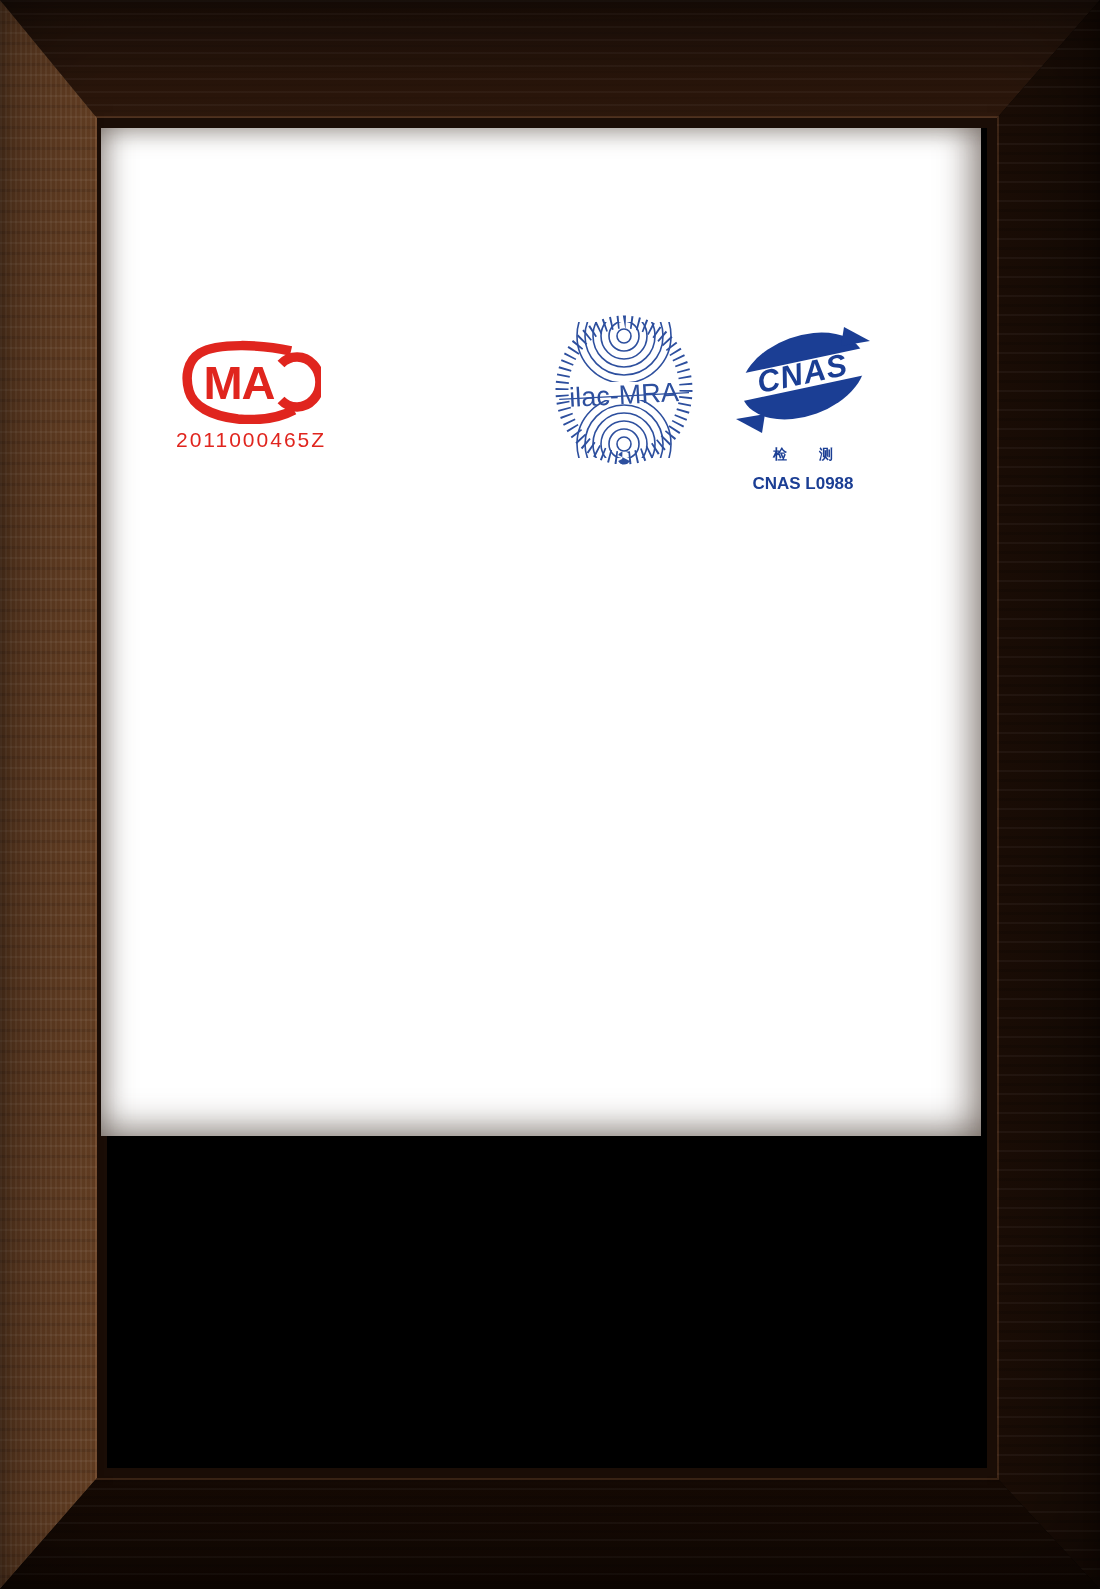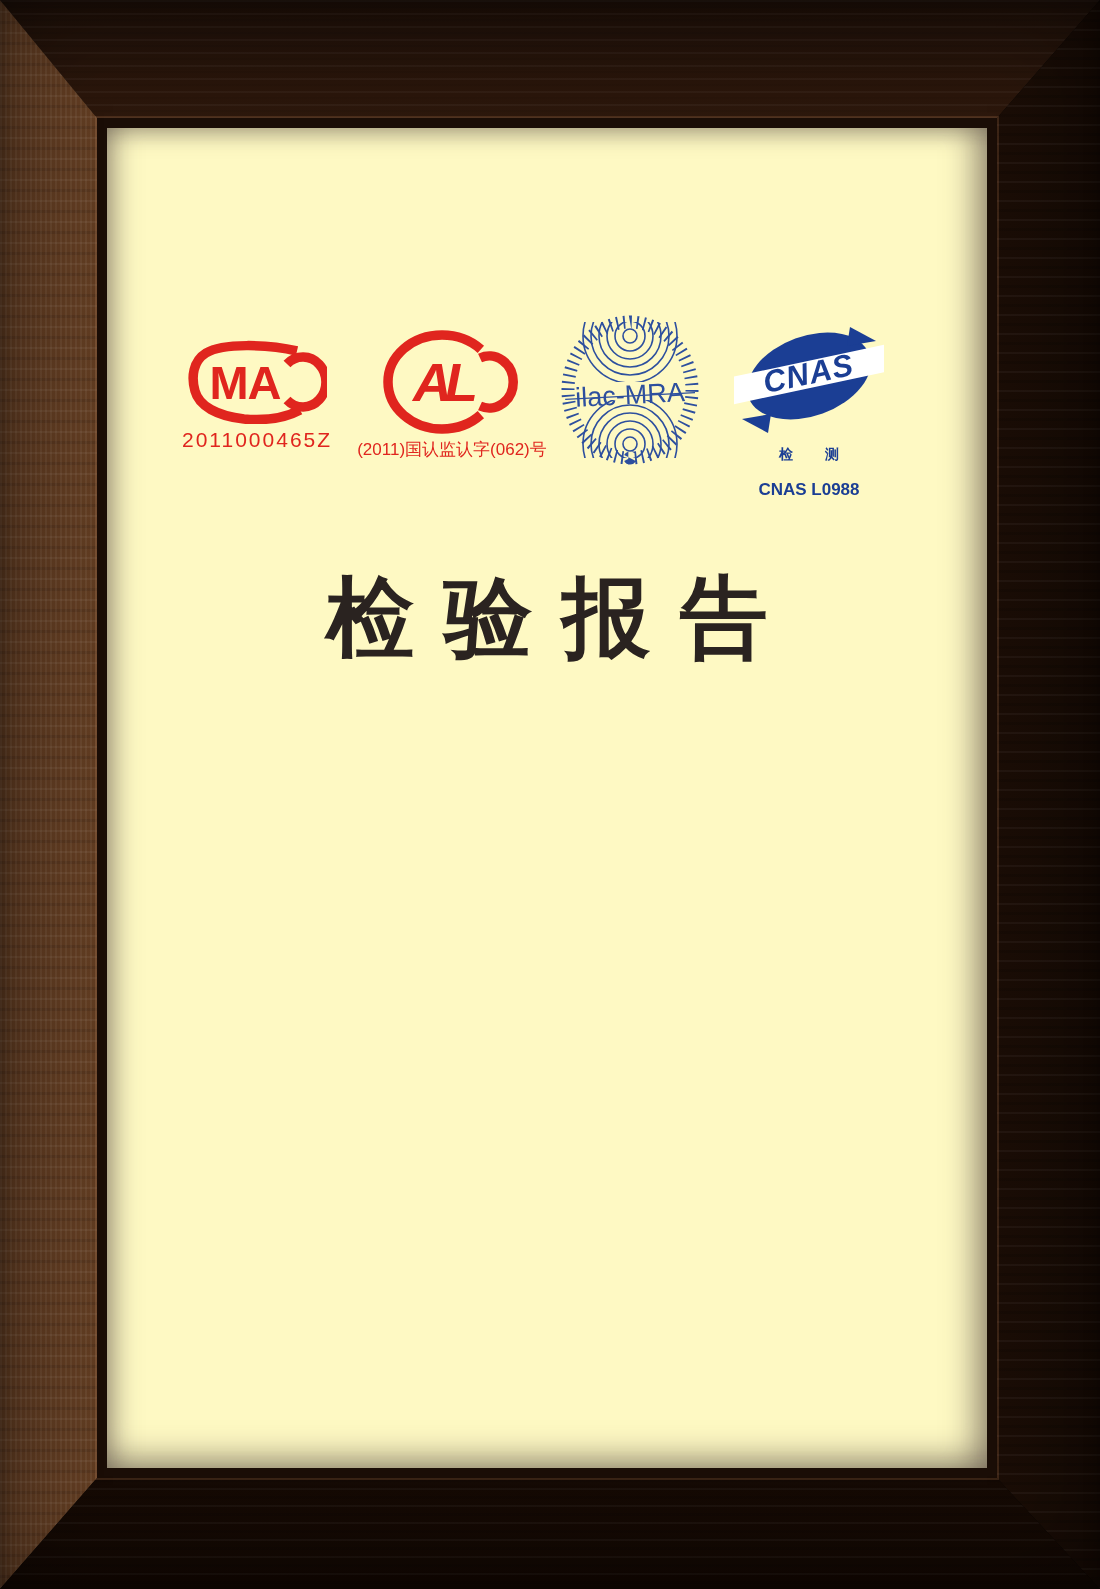--- a/index.html
+++ b/index.html
@@ -30,38 +30,38 @@
     clip-path:polygon(0 1589px,97px 1478px,997px 1478px,1100px 1589px);
     background:
       repeating-linear-gradient(180deg, rgba(0,0,0,0.09) 0 3px, rgba(0,0,0,0) 3px 9px, rgba(255,255,255,0.035) 9px 11px, rgba(0,0,0,0) 11px 17px),
       linear-gradient(0deg,#120803 0%,#1f1007 30%,#2c1a0b 60%,#3f2713 85%,#5a3a1f 97%,#6b4626 100%);
   }
   .frame-lip{position:absolute;left:97px;top:118px;width:900px;height:1360px;box-sizing:border-box;
     border:10px solid #1a0d06;box-shadow:0 0 0 2px rgba(150,102,64,0.28);}
   .vignette{position:absolute;inset:0;pointer-events:none;
     box-shadow:inset 0 0 95px rgba(0,0,0,0.42), inset 0 0 16px rgba(0,0,0,0.28);}
   
-  .paper{position:absolute;left:107px;top:128px;width:880px;height:1340px;background:#fef9c3;
+  .paper{position:absolute;left:101px;top:128px;width:880px;height:1008px;background:#ffffff;
     box-shadow:
       inset 22px 0 26px -14px rgba(92,80,72,0.50),
       inset -28px 0 30px -14px rgba(92,80,72,0.55),
       inset 0 18px 22px -12px rgba(92,80,72,0.42),
       inset 0 -26px 30px -14px rgba(92,80,72,0.52);}
   
   .mark{position:absolute;text-align:center;}
   .mark svg{display:block;margin:0 auto;}
   .mark-cma{left:75px;top:212px;width:150px;}
   .cma-number{margin-top:4px;font-size:21px;letter-spacing:2px;color:#e0251e;font-weight:500;white-space:nowrap;}
   .mark-cal{left:270px;top:202px;width:150px;}
   .cal-caption{position:absolute;top:108px;left:50%;transform:translateX(-50%);
     font-size:17px;color:#e0251e;white-space:nowrap;font-weight:500;}
   .mark-ilac{left:448px;top:184px;width:150px;}
   .mark-cnas{left:622px;top:196px;width:160px;}
   .cnas-cn{margin-top:10px;font-size:14px;font-weight:bold;color:#1b3e94;letter-spacing:14px;padding-left:14px;white-space:nowrap;}
-  .cnas-code{margin-top:16px;font-size:17px;font-weight:bold;color:#1b3e94;white-space:nowrap;}
+  .cnas-code{margin-top:10px;font-size:17px;font-weight:bold;color:#1b3e94;white-space:nowrap;}
   
   .title{position:absolute;top:446px;left:0;width:100%;margin:0;text-align:center;
     font-size:88px;font-weight:bold;color:#2a2320;letter-spacing:0.34em;padding-left:0.34em;
     box-sizing:border-box;line-height:1;}
   .report-number{position:absolute;top:629px;left:0;width:100%;text-align:center;
     font-family:"Liberation Serif",serif;font-size:28px;color:#33291f;line-height:1;}
   .fields{position:absolute;left:120px;top:752px;}
   .field{font-size:25px;line-height:25px;margin-bottom:30px;color:#433c36;white-space:nowrap;}
   .field .value{margin-left:20px;}
   .issuer{position:absolute;top:1138px;left:0;width:100%;text-align:center;
@@ -82,28 +82,20 @@
 
     <div class="mark mark-cma">
       <svg width="140" height="84" viewBox="0 0 140 84">
         <path d="M 110 11 C 80 4, 36 3, 19 13 C 6 21, 4 37, 8 51 C 12 66, 30 76, 57 79 C 80 81, 100 77, 113 70" fill="none" stroke="#e0251e" stroke-width="9.5"></path>
         <path d="M 100 24 A 23 25 0 1 1 100 60" fill="none" stroke="#e0251e" stroke-width="9.5"></path>
         <text x="58" y="59" text-anchor="middle" font-family="Liberation Sans, sans-serif" font-weight="bold" font-size="47" fill="#e0251e" letter-spacing="-1">MA</text>
       </svg>
       <div class="cma-number">2011000465Z</div>
     </div>
 
-    <div class="mark mark-cal">
-      <svg width="140" height="104" viewBox="0 0 140 104">
-        <ellipse cx="60" cy="52" rx="54" ry="47" fill="none" stroke="#e0251e" stroke-width="9.5" pathLength="360" stroke-dasharray="0 42 276 42"></ellipse>
-        <path d="M 98 28 A 24 26 0 1 1 98 76" fill="none" stroke="#e0251e" stroke-width="9.5"></path>
-        <text x="60" y="71" text-anchor="middle" font-family="Liberation Sans, sans-serif" font-style="italic" font-weight="bold" font-size="54" fill="#e0251e" letter-spacing="-7">AL</text>
-      </svg>
-      <div class="cal-caption">(2011)国认监认字(062)号</div>
-    </div>
 
     <div class="mark mark-ilac">
       <svg width="150" height="156" viewBox="0 0 150 156">
         <defs>
           <clipPath id="ilacTop">
               <rect x="14" y="10" width="122" height="60"></rect>
             </clipPath>
           <clipPath id="ilacBot">
               <rect x="14" y="88" width="122" height="58"></rect>
             </clipPath>
@@ -141,19 +133,18 @@
           <rect x="-6" y="37" width="162" height="27" fill="#ffffff"></rect>
           <text x="75" y="60" text-anchor="middle" font-family="Liberation Sans, sans-serif" font-style="italic" font-weight="bold" font-size="31" fill="#1b3e94" letter-spacing="1">CNAS</text>
         </g>
         <path d="M116 3 L142 17 L113 22 Z" fill="#1b3e94"></path>
         <path d="M34 109 L8 95 L37 90 Z" fill="#1b3e94"></path>
       </svg>
       <div class="cnas-cn">检 测</div>
       <div class="cnas-code">CNAS L0988</div>
     </div>
 
-    <h1 class="title">检验报告</h1>
 
 
   </div>
 
   <div class="vignette"></div>
 </div>
 
 </body></html>

